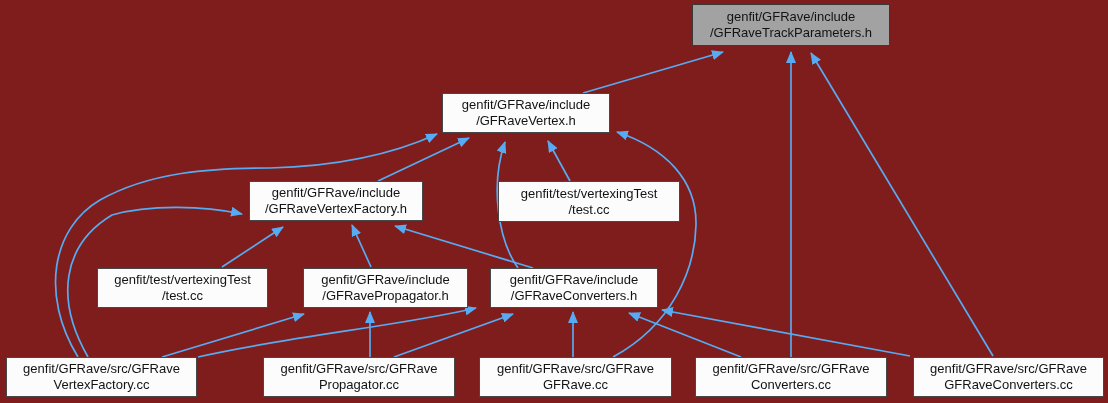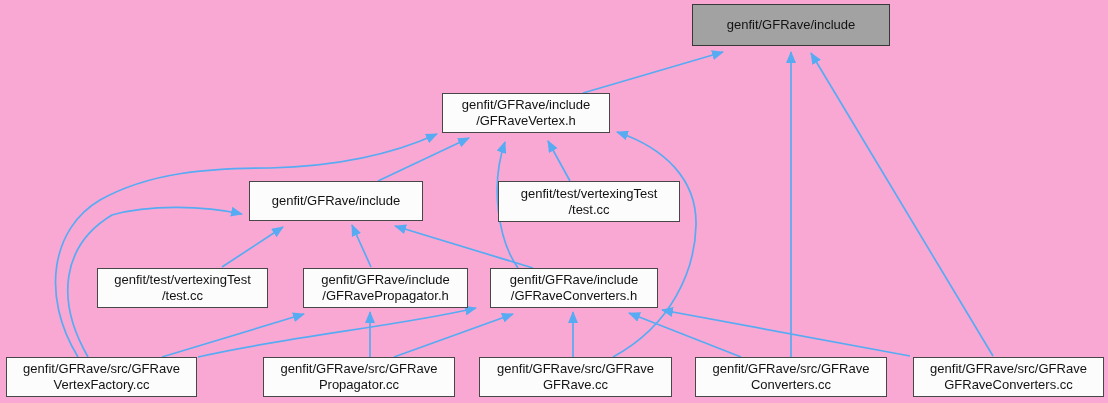--- a/index.html
+++ b/index.html
@@ -1,19 +1,19 @@
 <!DOCTYPE html>
 <html><head>
 <meta charset="utf-8">
 <style>
   html,body{margin:0;padding:0;background:#000;}
   .graph{
     position:relative;
     width:1108px;height:403px;
-    background:#f9a8d4;
+    background:#7f1d1d;
     font-family:"Liberation Sans", sans-serif;
     overflow:hidden;
   }
   .edge-layer{position:absolute;left:0;top:0;}
   .edge{fill:none;stroke:#57ABF3;stroke-width:1.7px;}
   .node{
     position:absolute;
     box-sizing:border-box;
     background:#FCFCFC;
     border:1.5px solid #474747;
@@ -54,29 +54,31 @@
       <path d="M370,357 L370,312" class="edge" marker-end="url(#ah)"></path>
       <path d="M573,357 L573,312" class="edge" marker-end="url(#ah)"></path>
       <path d="M741,357 L629,313" class="edge" marker-end="url(#ah)"></path>
       <path d="M910,356 L662,310" class="edge" marker-end="url(#ah)"></path>
       <path d="M198,357 C290,336 400,326 476,308" class="edge" marker-end="url(#ah)"></path>
       <path d="M394,357 L513,314" class="edge" marker-end="url(#ah)"></path>
     </svg>
 
   <div class="node root" style="left:692px;top:4px;width:198px;height:42px">
     <span>genfit/GFRave/include</span>
+    <span>/GFRaveTrackParameters.h</span>
   </div>
 
   <div class="node" style="left:442px;top:93px;width:168px;height:40px">
     <span>genfit/GFRave/include</span>
     <span>/GFRaveVertex.h</span>
   </div>
 
   <div class="node" style="left:249px;top:181px;width:174px;height:40px">
     <span>genfit/GFRave/include</span>
+    <span>/GFRaveVertexFactory.h</span>
   </div>
 
   <div class="node" style="left:498px;top:181px;width:182px;height:41px">
     <span>genfit/test/vertexingTest</span>
     <span>/test.cc</span>
   </div>
 
   <div class="node" style="left:97px;top:268px;width:171px;height:40px">
     <span>genfit/test/vertexingTest</span>
     <span>/test.cc</span>

